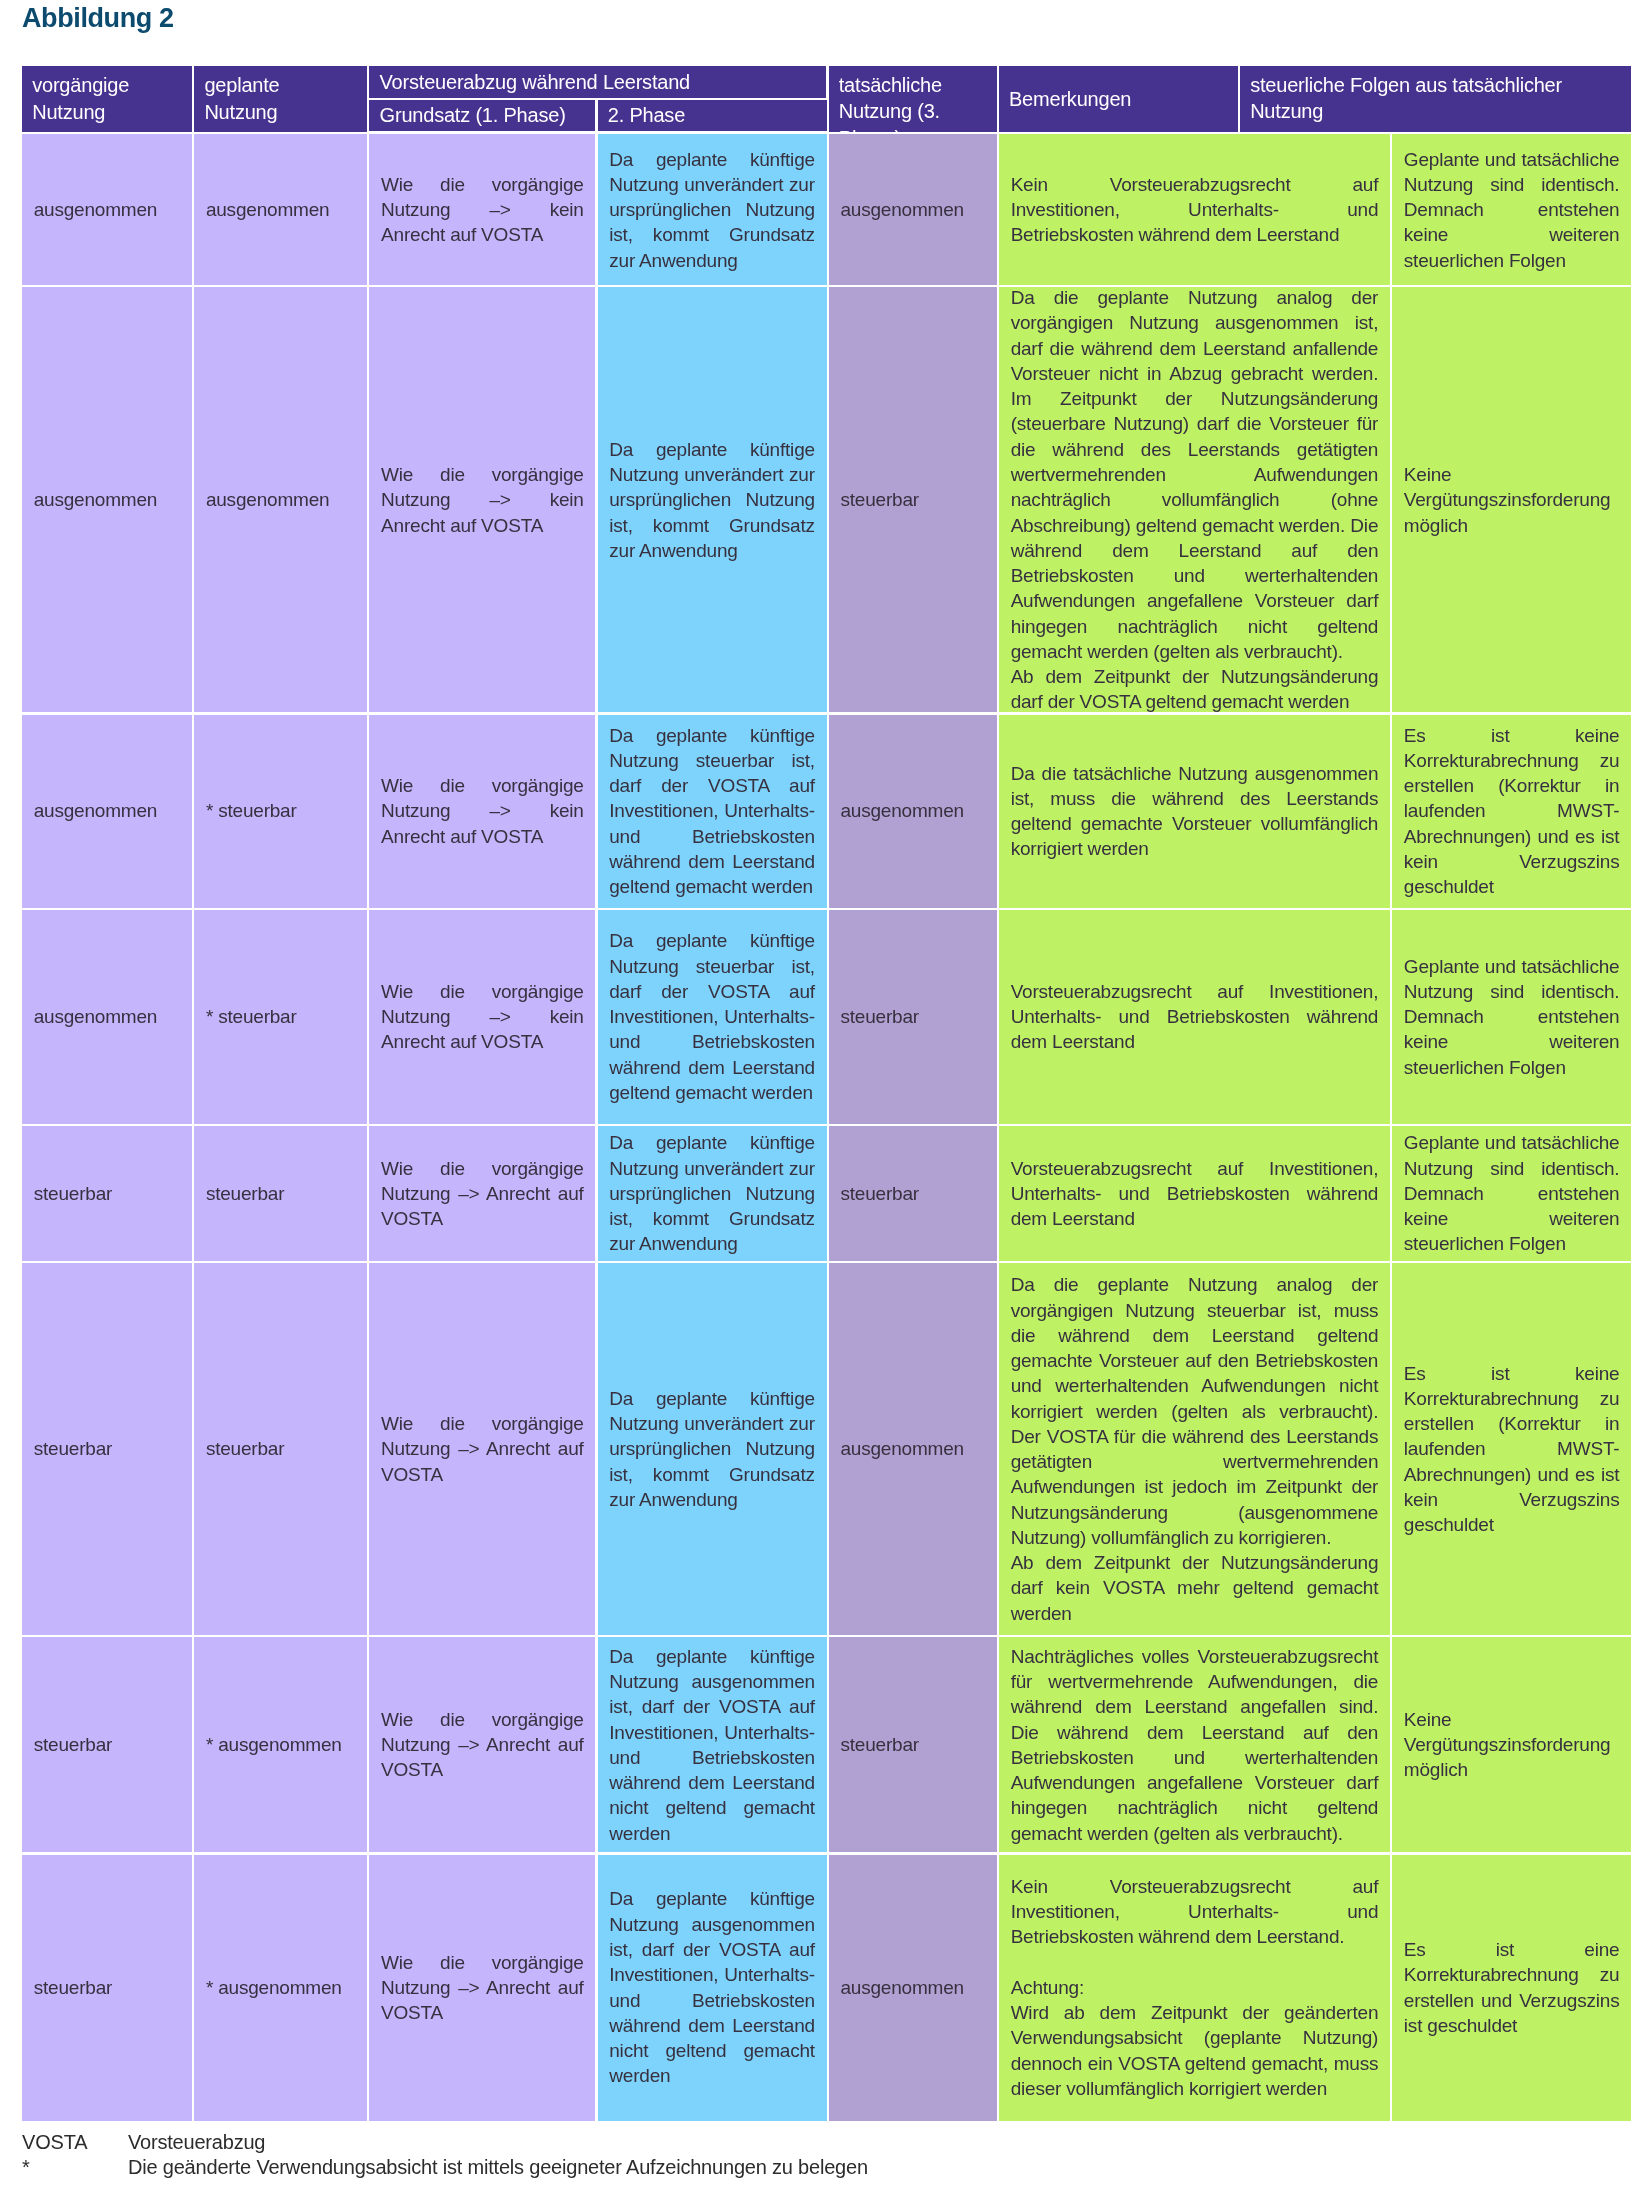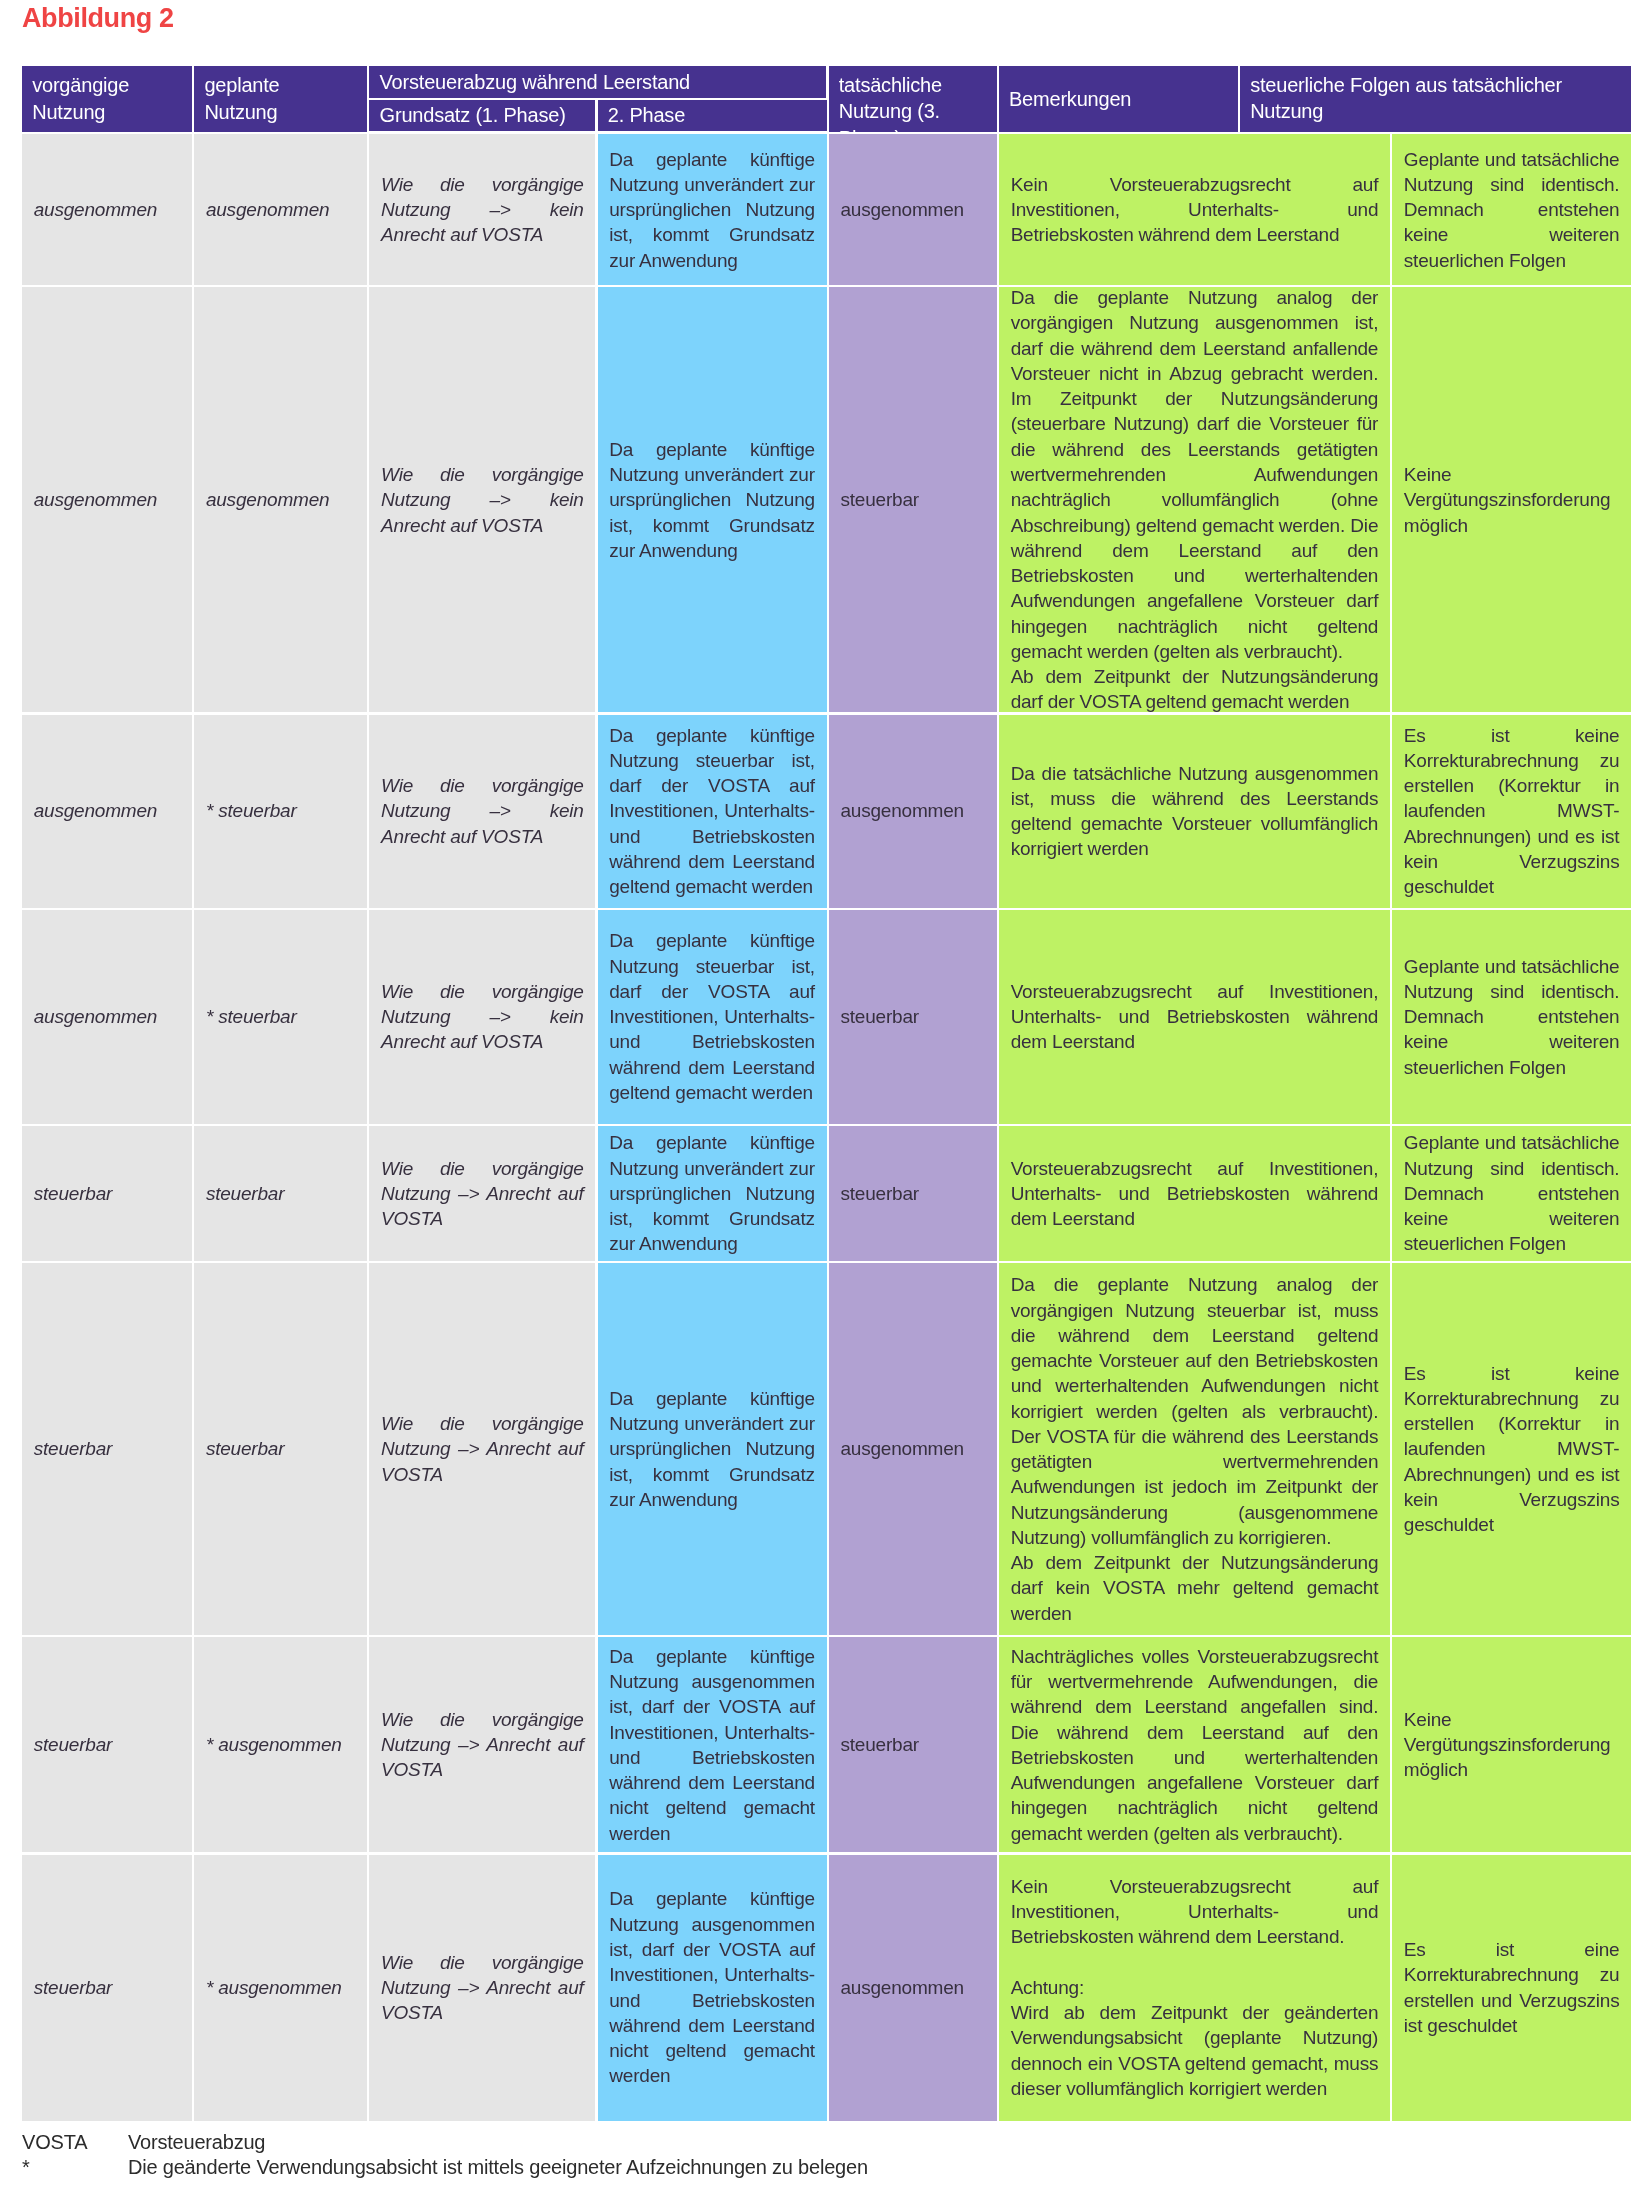--- a/index.html
+++ b/index.html
@@ -5,21 +5,21 @@
   html,body{margin:0;padding:0;background:#ffffff;}
   body{
     width:1649px;height:2205px;
     font-family:"Liberation Sans", sans-serif;
     color:#37303f;
     -webkit-hyphens:auto;hyphens:auto;
   }
   .page{position:relative;width:1649px;height:2205px;background:#fff;}
   .title{
     position:absolute;left:22px;top:2.9px;
-    font-size:27px;font-weight:bold;color:#ef4444;
+    font-size:27px;font-weight:bold;color:#0c4a6e;
     letter-spacing:-0.4px;
   }
   .tbl{
     position:absolute;left:22px;top:66px;width:1609px;
     display:flex;flex-direction:column;gap:2.2px;
     font-size:19px;line-height:1.33;letter-spacing:-0.2px;
   }
   .thead{display:flex;gap:2.2px;height:66px;}
   .hcell{
     background:#46328f;color:#ffffff;
@@ -39,21 +39,21 @@
   }
   .cell > span{display:block;width:100%;}
   .just > span{text-align:justify;}
   .c1{width:170px;flex:none;}
   .c2{width:173px;flex:none;}
   .c3{width:226px;flex:none;}
   .c4{width:229px;flex:none;}
   .c5{width:168px;flex:none;}
   .c6{width:391px;flex:none;}
   .c7{width:239px;flex:none;}
-  .bg-a{background:#e5e5e5;font-style:italic;}   
+  .bg-a{background:#c4b5fd;}   
   .bg-b{background:#7dd3fc;}   
   .bg-c{background:#b1a1d2;}   
   .bg-d{background:#bef264;}   
   .bg-e{background:#bef264;}   
   .r1{height:151px;} .r2{height:425px;} .r3{height:193px;} .r4{height:214px;}
   .r5{height:135px;} .r6{height:372px;} .r7{height:215px;} .r8{height:266px;}
   .footnotes{position:absolute;left:22px;top:2131px;font-size:20px;color:#2c2c2c;letter-spacing:-0.2px;}
   .fnrow{display:flex;margin-bottom:1.5px;}
   .fnterm{width:106px;flex:none;}
 </style>

